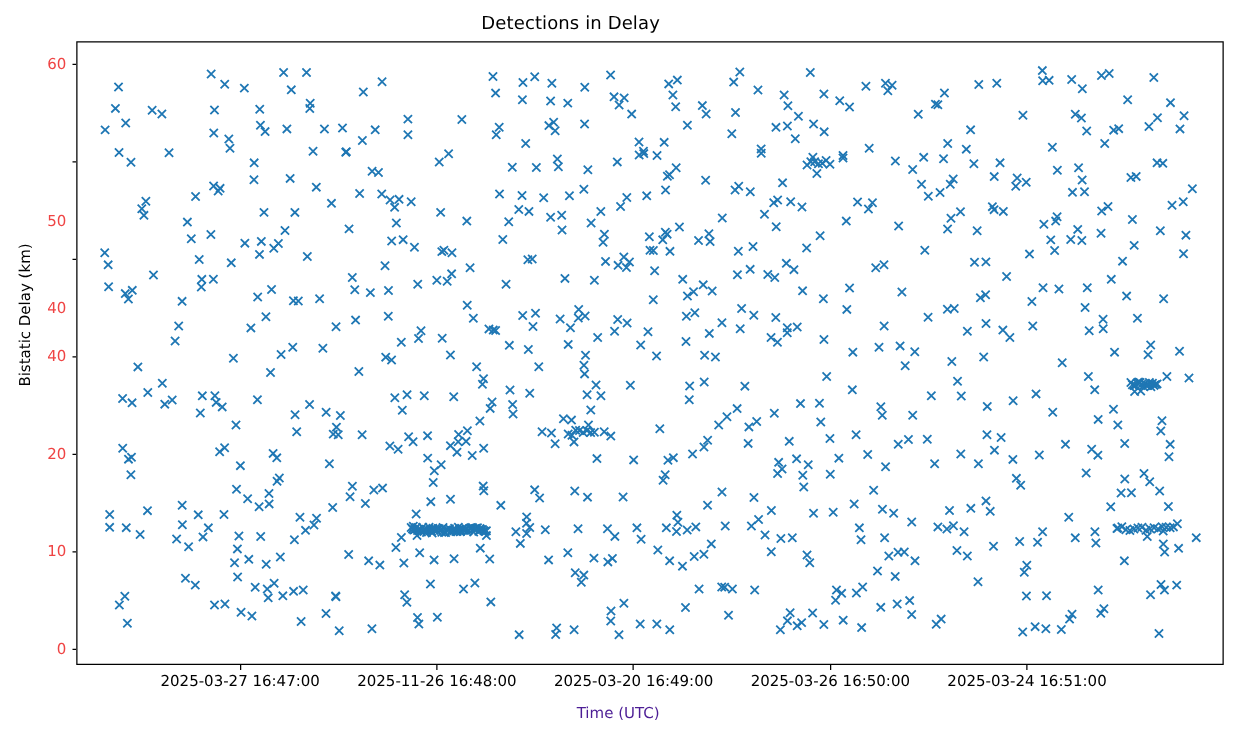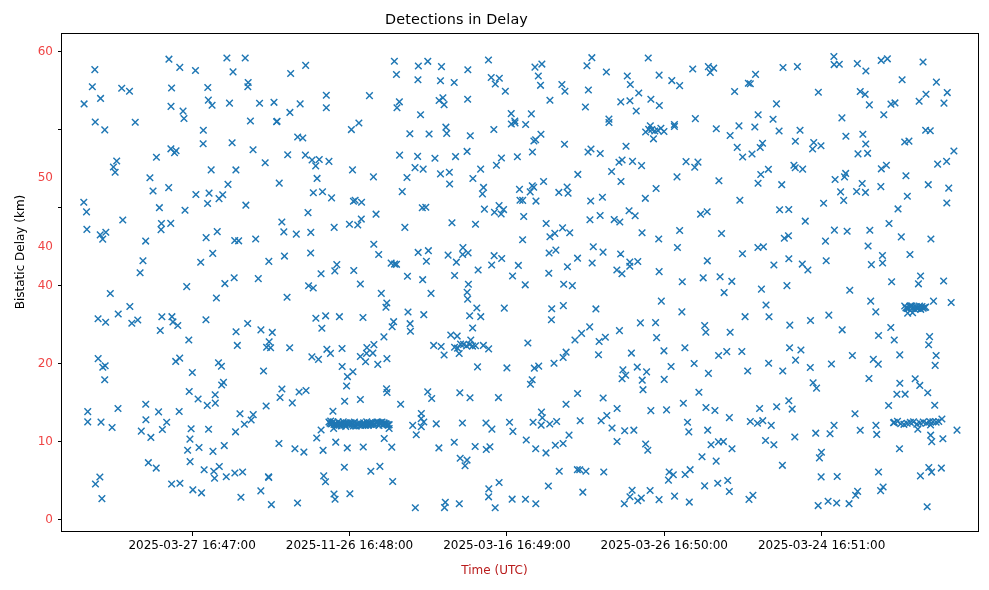--- a/index.html
+++ b/index.html
@@ -75,21 +75,21 @@
     white-space: nowrap;
   }
   
   #x-axis-label {
     position: absolute;
     left: 0;
     top: 563px;
     width: 989px;
     text-align: center;
     font-size: 12px;
-    color: #b91c1c;
+    color: #4c1d95;
   }
   .xtick-mark {
     position: absolute;
     width: 1.1px;
     height: 3.5px;
     background: #000000;
   }
   .xtick-text {
     position: absolute;
     text-align: center;
@@ -125,21 +125,21 @@
       <div class="ytick-text" style="left: 13px; top: 121.681px; width: 40px; margin-top: 48px;">50</div>
       <div class="ytick-mark" style="left: 57.5px; top: 51.1625px;"></div>
       <div class="ytick-text" style="left: 13px; top: 43.7125px; width: 40px;">60</div>
     </div>
   <div id="x-ticks">
       <div class="xtick-mark" style="left: 191.593px; top: 532px;"></div>
       <div class="xtick-text" style="left: 192.143px; top: 538px;">2025-03-27 16:47:00</div>
       <div class="xtick-mark" style="left: 348.964px; top: 532px;"></div>
       <div class="xtick-text" style="left: 349.514px; top: 538px;">2025-11-26 16:48:00</div>
       <div class="xtick-mark" style="left: 506.336px; top: 532px;"></div>
-      <div class="xtick-text" style="left: 506.886px; top: 538px;">2025-03-16 16:49:00</div>
+      <div class="xtick-text" style="left: 506.886px; top: 538px;">2025-03-20 16:49:00</div>
       <div class="xtick-mark" style="left: 663.707px; top: 532px;"></div>
       <div class="xtick-text" style="left: 664.257px; top: 538px;">2025-03-26 16:50:00</div>
       <div class="xtick-mark" style="left: 821.079px; top: 532px;"></div>
       <div class="xtick-text" style="left: 821.629px; top: 538px;">2025-03-24 16:51:00</div>
     </div>
 
   <div id="plot-area">
     <svg id="scatter-svg" viewBox="0 0 918 499" preserveAspectRatio="none" shape-rendering="geometricPrecision">
         <path d="M83.25428571428573 427.0875L89.85428571428572 433.6875M83.25428571428573 433.6875L89.85428571428572 427.0875" stroke="#1f77b4" stroke-width="1.45" fill="none" stroke-linecap="butt"></path>
         <path d="M91.12285714285714 432.54531249999997L97.72285714285714 439.1453125M91.12285714285714 439.1453125L97.72285714285714 432.54531249999997" stroke="#1f77b4" stroke-width="1.45" fill="none" stroke-linecap="butt"></path>

